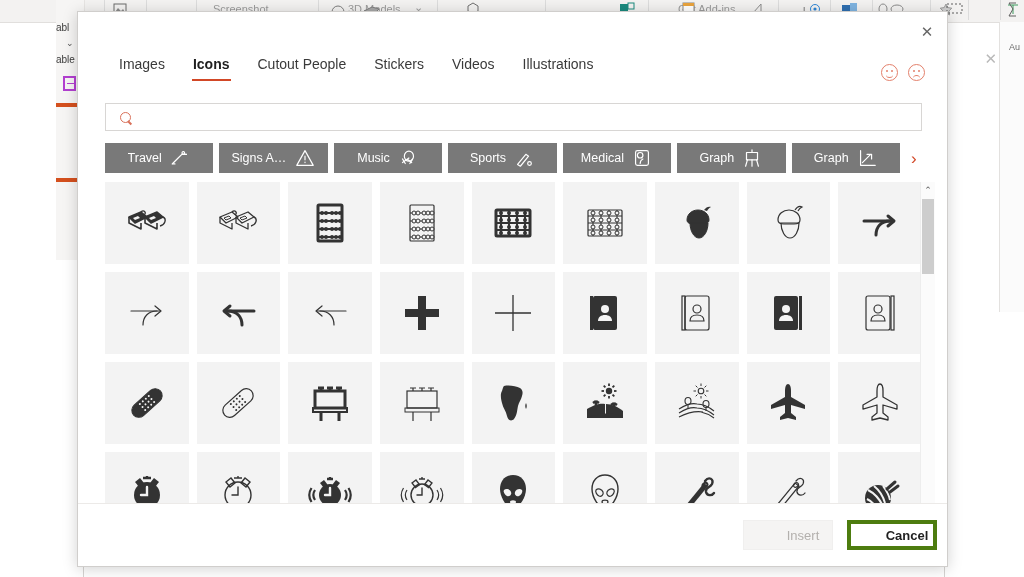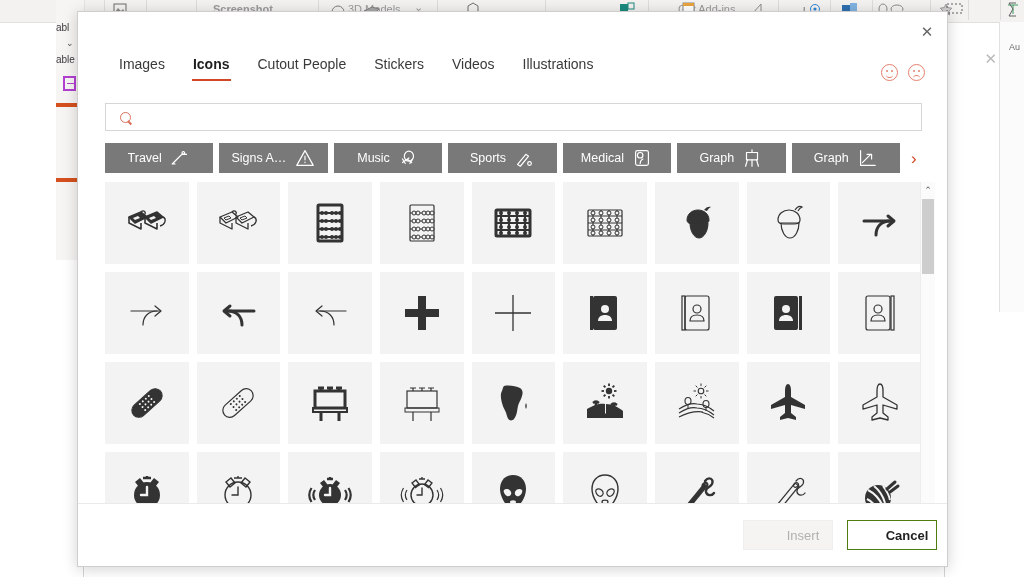--- a/index.html
+++ b/index.html
@@ -124,30 +124,30 @@
   .sb-thumb{position:absolute;left:1px;top:17px;width:12px;height:75px;background:#cdcdcd;cursor:pointer;}
 
   
   .footer{position:absolute;left:0;right:0;bottom:0;height:62px;border-top:1px solid #eceae8;background:#fff;}
   .btn{
     position:absolute;top:16px;height:30px;width:90px;box-sizing:border-box;
     font-size:13px;font-family:"Liberation Sans", sans-serif;background:#ffffff;
     display:flex;align-items:center;justify-content:center;padding-left:30px;
   }
   .btn-insert{right:114px;border:1px solid #f0efee;background:#f5f4f3;color:#b3b0ad;cursor:default;}
-  .btn-cancel{right:10px;border:1px solid #4d7c0f;color:#1f1f1f;cursor:pointer;font-weight:bold;}
+  .btn-cancel{right:10px;border:4px solid #4d7c0f;color:#1f1f1f;cursor:pointer;font-weight:bold;}
 </style>
 </head>
 <body>
 
 <div id="app-bg">
 
   <div class="ribbon">
     <div class="ribbon-inner" id="ribbon-inner">
-      <div class="rb-lbl faint" style="left:213px;font-weight:bold;">Screenshot</div>
+      <div class="rb-lbl faint" style="left:213px;">Screenshot</div>
       <div class="rb-lbl faint" style="left:348px;">3D Models</div>
       <div class="rb-lbl faint" style="left:678px;">Get Add-ins</div>
       <div class="rb-lbl faint" style="left:414px;top:1px;">⌄</div>
 
       <div class="rb-sep" style="left:104px;"></div>
       <div class="rb-sep" style="left:146px;"></div>
       <div class="rb-sep" style="left:196px;"></div>
       <div class="rb-sep" style="left:318px;"></div>
       <div class="rb-sep" style="left:437px;"></div>
       <div class="rb-sep" style="left:545px;"></div>

